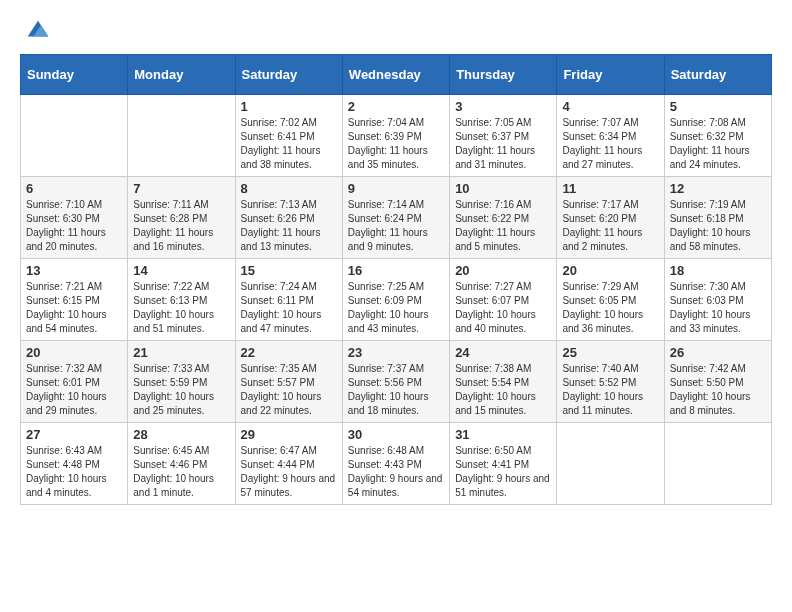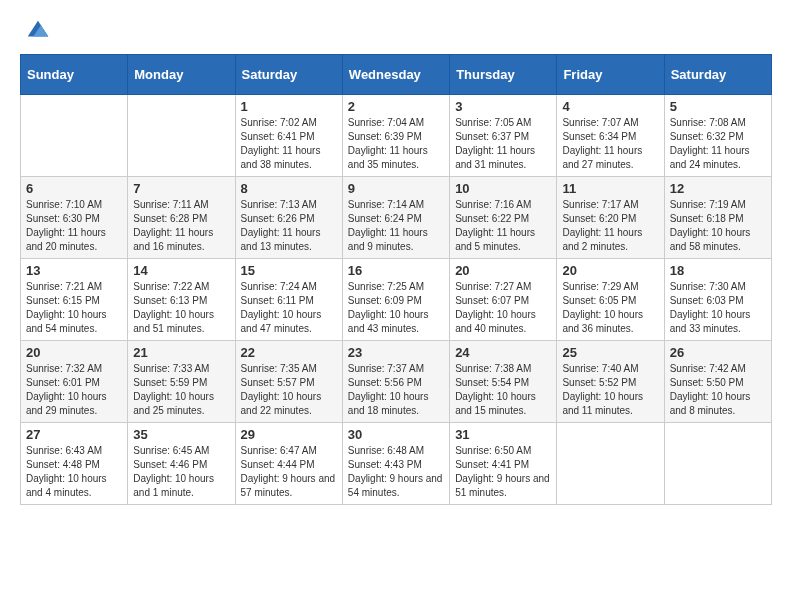--- a/index.html
+++ b/index.html
@@ -247,21 +247,21 @@
             <div class="cell-day">26</div>
             <div class="cell-info">Sunrise: 7:42 AM<br>Sunset: 5:50 PM<br>Daylight: 10 hours and 8 minutes.</div>
           </td>
         </tr>
         <tr>
           <td>
             <div class="cell-day">27</div>
             <div class="cell-info">Sunrise: 6:43 AM<br>Sunset: 4:48 PM<br>Daylight: 10 hours and 4 minutes.</div>
           </td>
           <td>
-            <div class="cell-day">35</div>
+            <div class="cell-day">28</div>
             <div class="cell-info">Sunrise: 6:45 AM<br>Sunset: 4:46 PM<br>Daylight: 10 hours and 1 minute.</div>
           </td>
           <td>
             <div class="cell-day">29</div>
             <div class="cell-info">Sunrise: 6:47 AM<br>Sunset: 4:44 PM<br>Daylight: 9 hours and 57 minutes.</div>
           </td>
           <td>
             <div class="cell-day">30</div>
             <div class="cell-info">Sunrise: 6:48 AM<br>Sunset: 4:43 PM<br>Daylight: 9 hours and 54 minutes.</div>
           </td>

